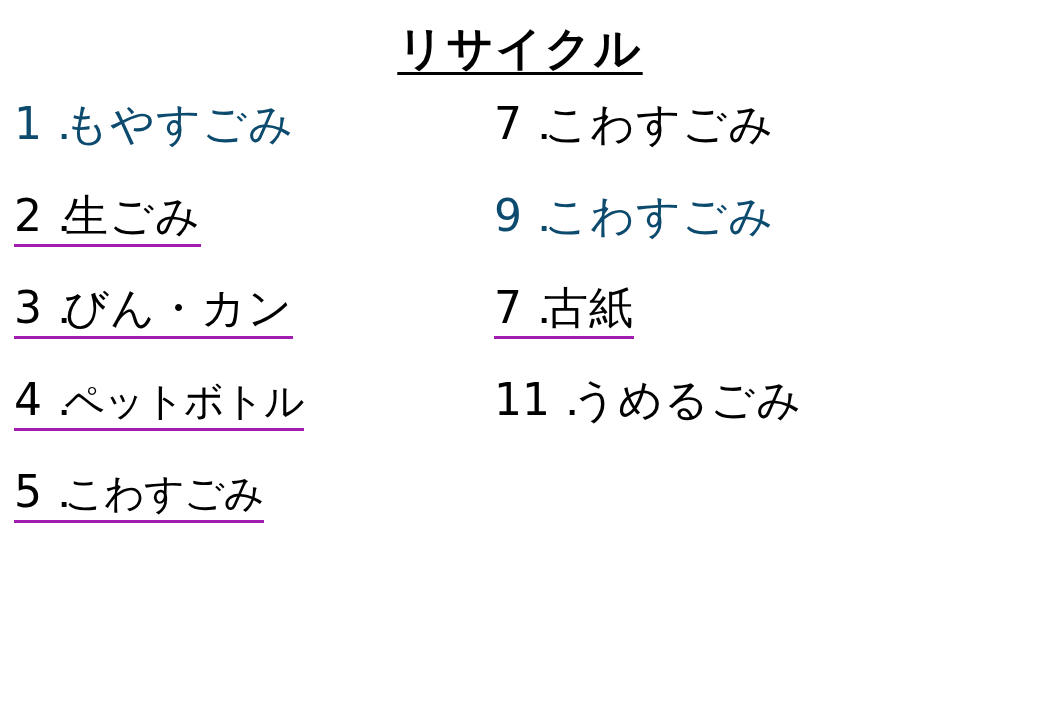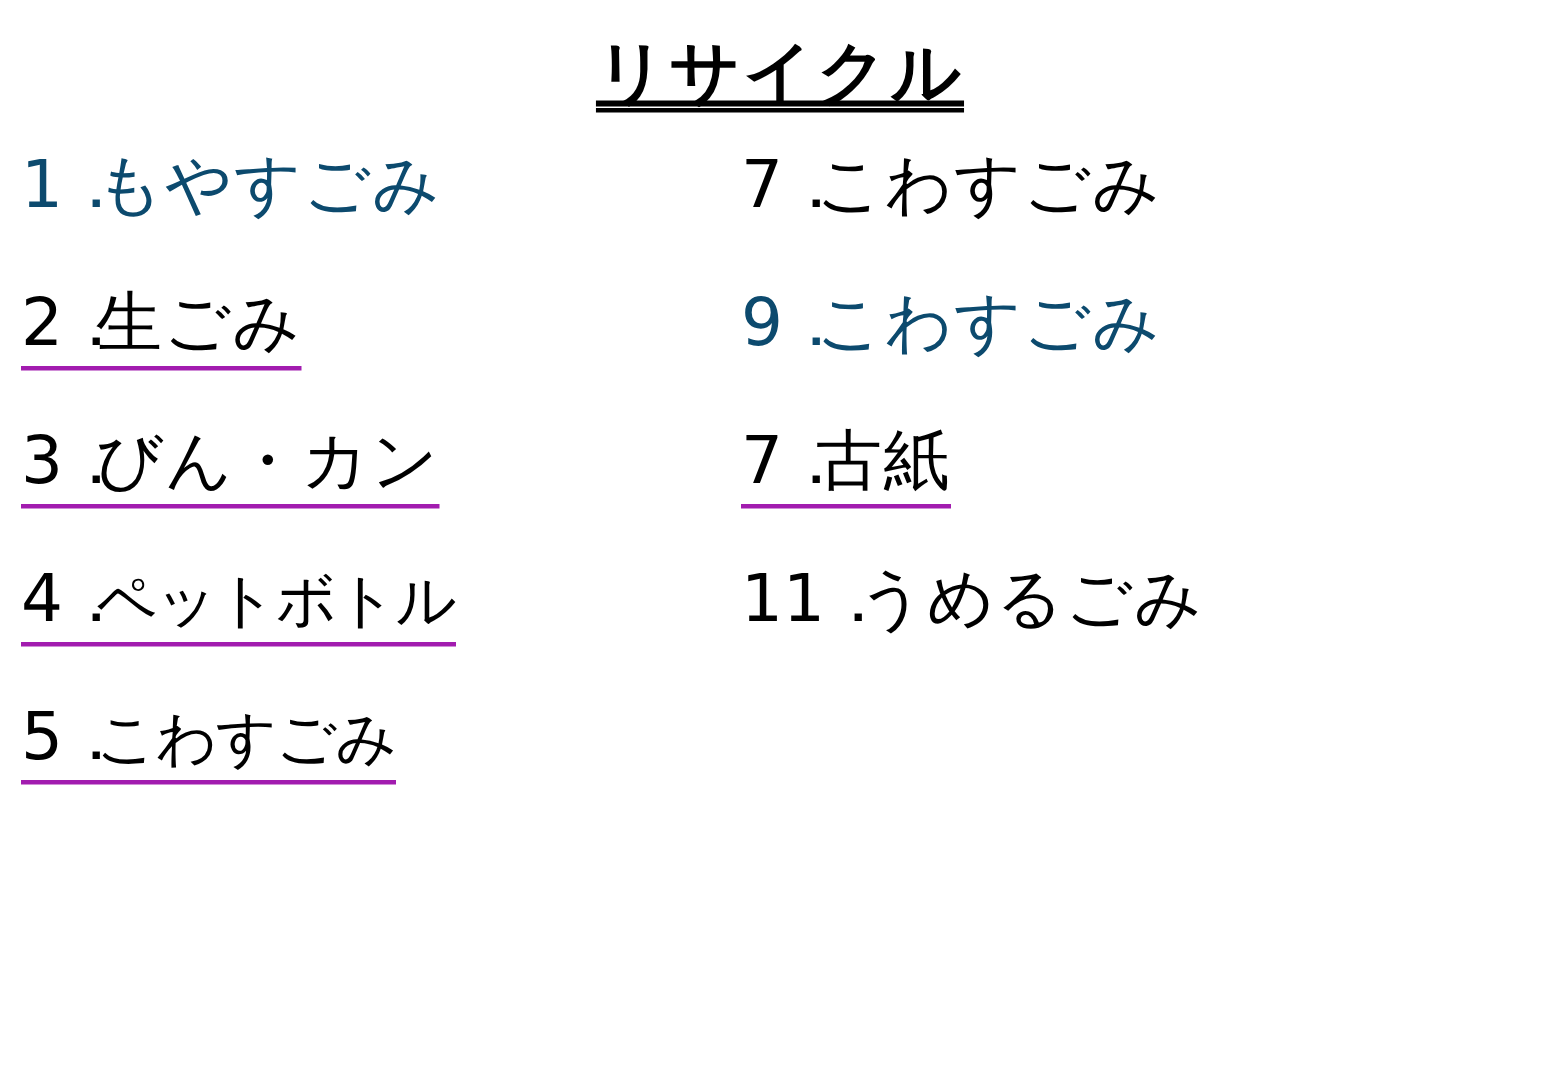--- a/index.html
+++ b/index.html
@@ -12,21 +12,20 @@
     height: 720px;
     font-family: "DejaVu Sans", sans-serif;
     color: #000000;
     overflow: hidden;
   }
   .page {
     position: relative;
     width: 1040px;
     height: 621px;
     box-sizing: border-box;
-    text-decoration: underline;
   }
   .title {
     text-align: center;
     font-size: 46px;
     font-weight: bold;
     letter-spacing: 2px;
     padding-top: 18px;
     text-decoration: underline;
     text-underline-offset: 8px;
     text-decoration-thickness: 3px;

